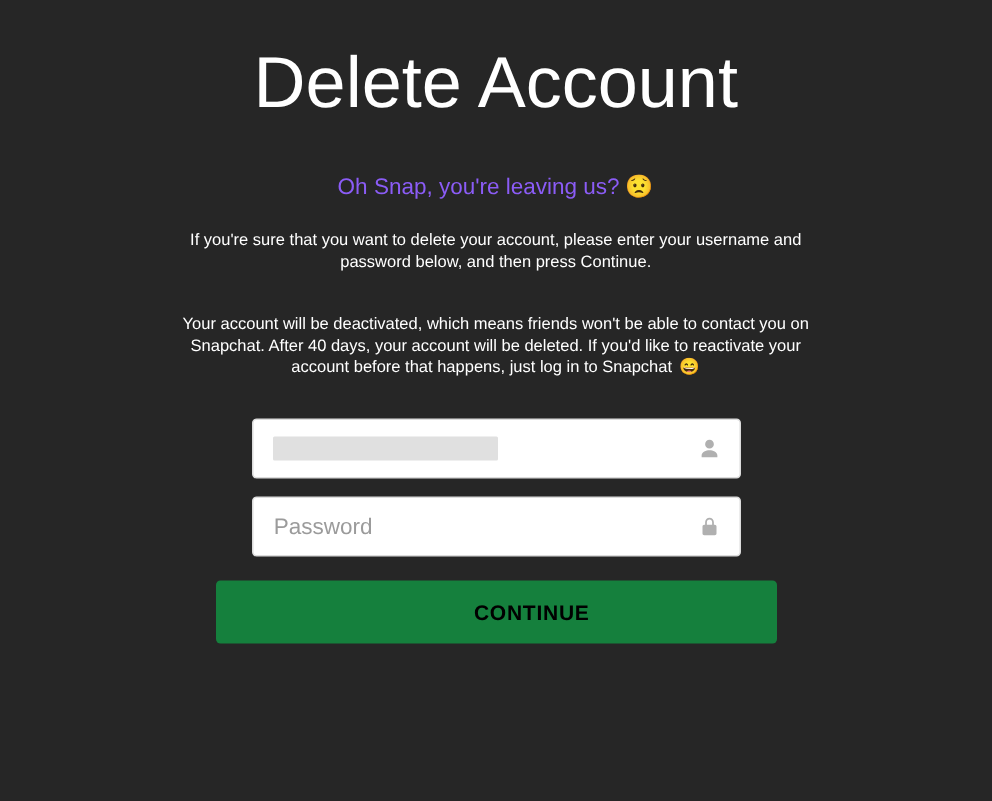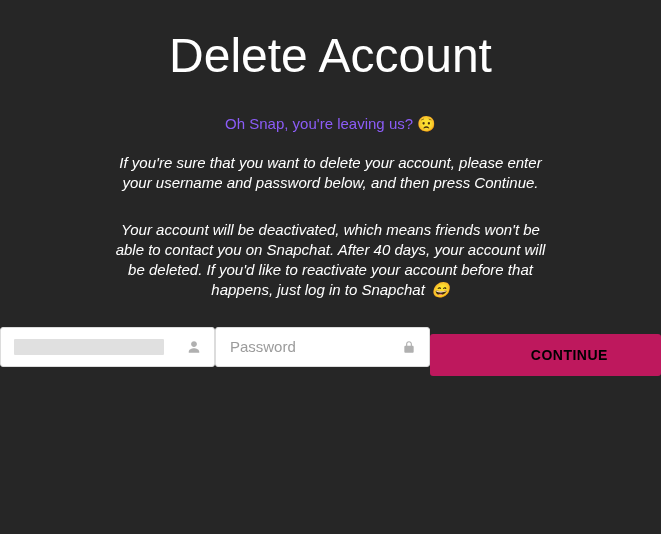--- a/index.html
+++ b/index.html
@@ -27,34 +27,33 @@
     .subtitle {
       font-size: 15px;
       text-align: center;
       margin-bottom: 20px;
       color: #8b5cf6;
     }
     .emoji {
       display: inline;
     }
     .paragraph {
-      font-size: 15px;
+      font-size: 11px;
       line-height: 1.35;
       text-align: center;
       max-width: 440px;
       margin-bottom: 26px;
       color: #ffffff;
-      font-style: italic;
     }
     .paragraph .emoji {
       margin-left: 2px;
     }
     .form {
       display: flex;
-      flex-direction: row;
+      flex-direction: column;
       align-items: center;
       width: 100%;
     }
     .input-wrap {
       position: relative;
       width: 326px;
       margin-bottom: 12px;
     }
     .input {
       width: 100%;
@@ -89,23 +88,23 @@
       display: flex;
       align-items: center;
       justify-content: center;
     }
     .input-icon svg {
       width: 14px;
       height: 14px;
       fill: #b0b0b0;
     }
     .continue-btn {
-      width: 326px;
+      width: 374px;
       height: 42px;
-      background-color: #be185d;
+      background-color: #15803d;
       border: none;
       border-radius: 3px;
       font-size: 14px;
       font-weight: 700;
       letter-spacing: 0.5px;
       color: #000;
       cursor: pointer;
       text-transform: uppercase;
       margin-top: 4px;
       padding-left: 48px;

